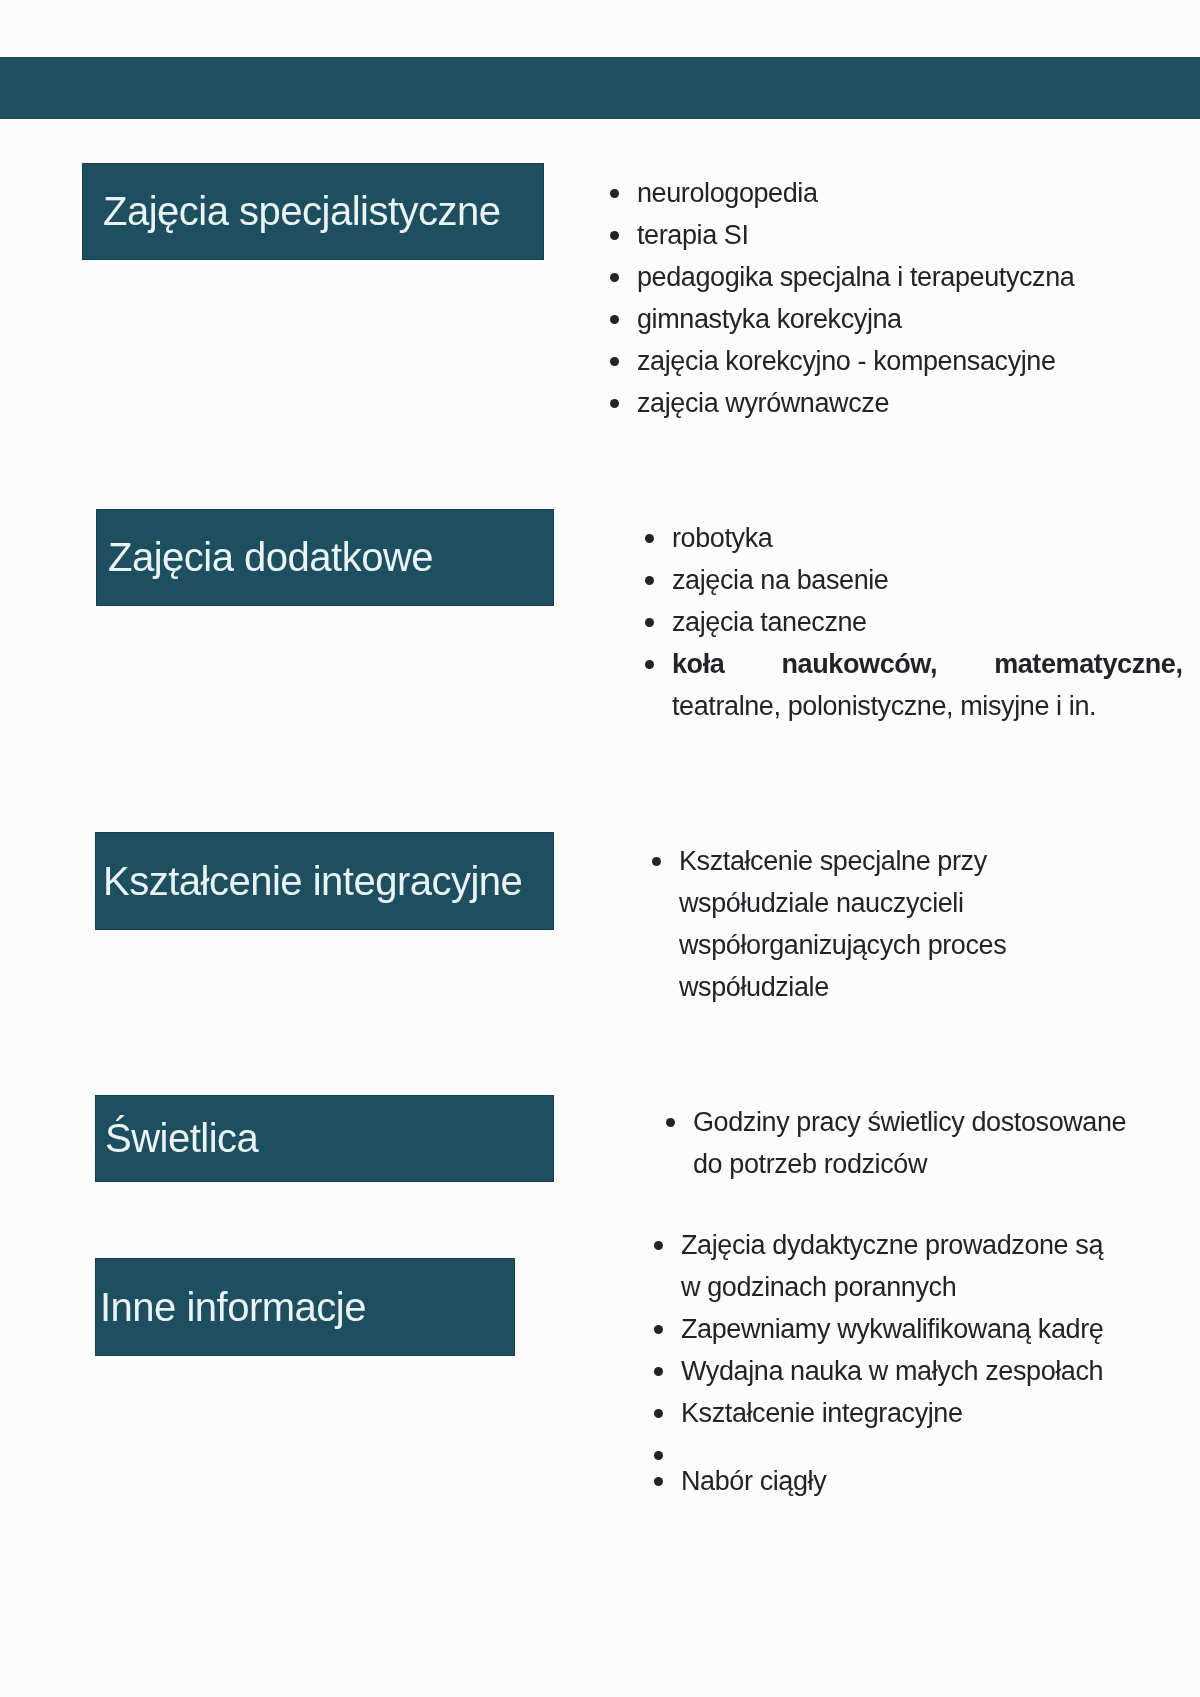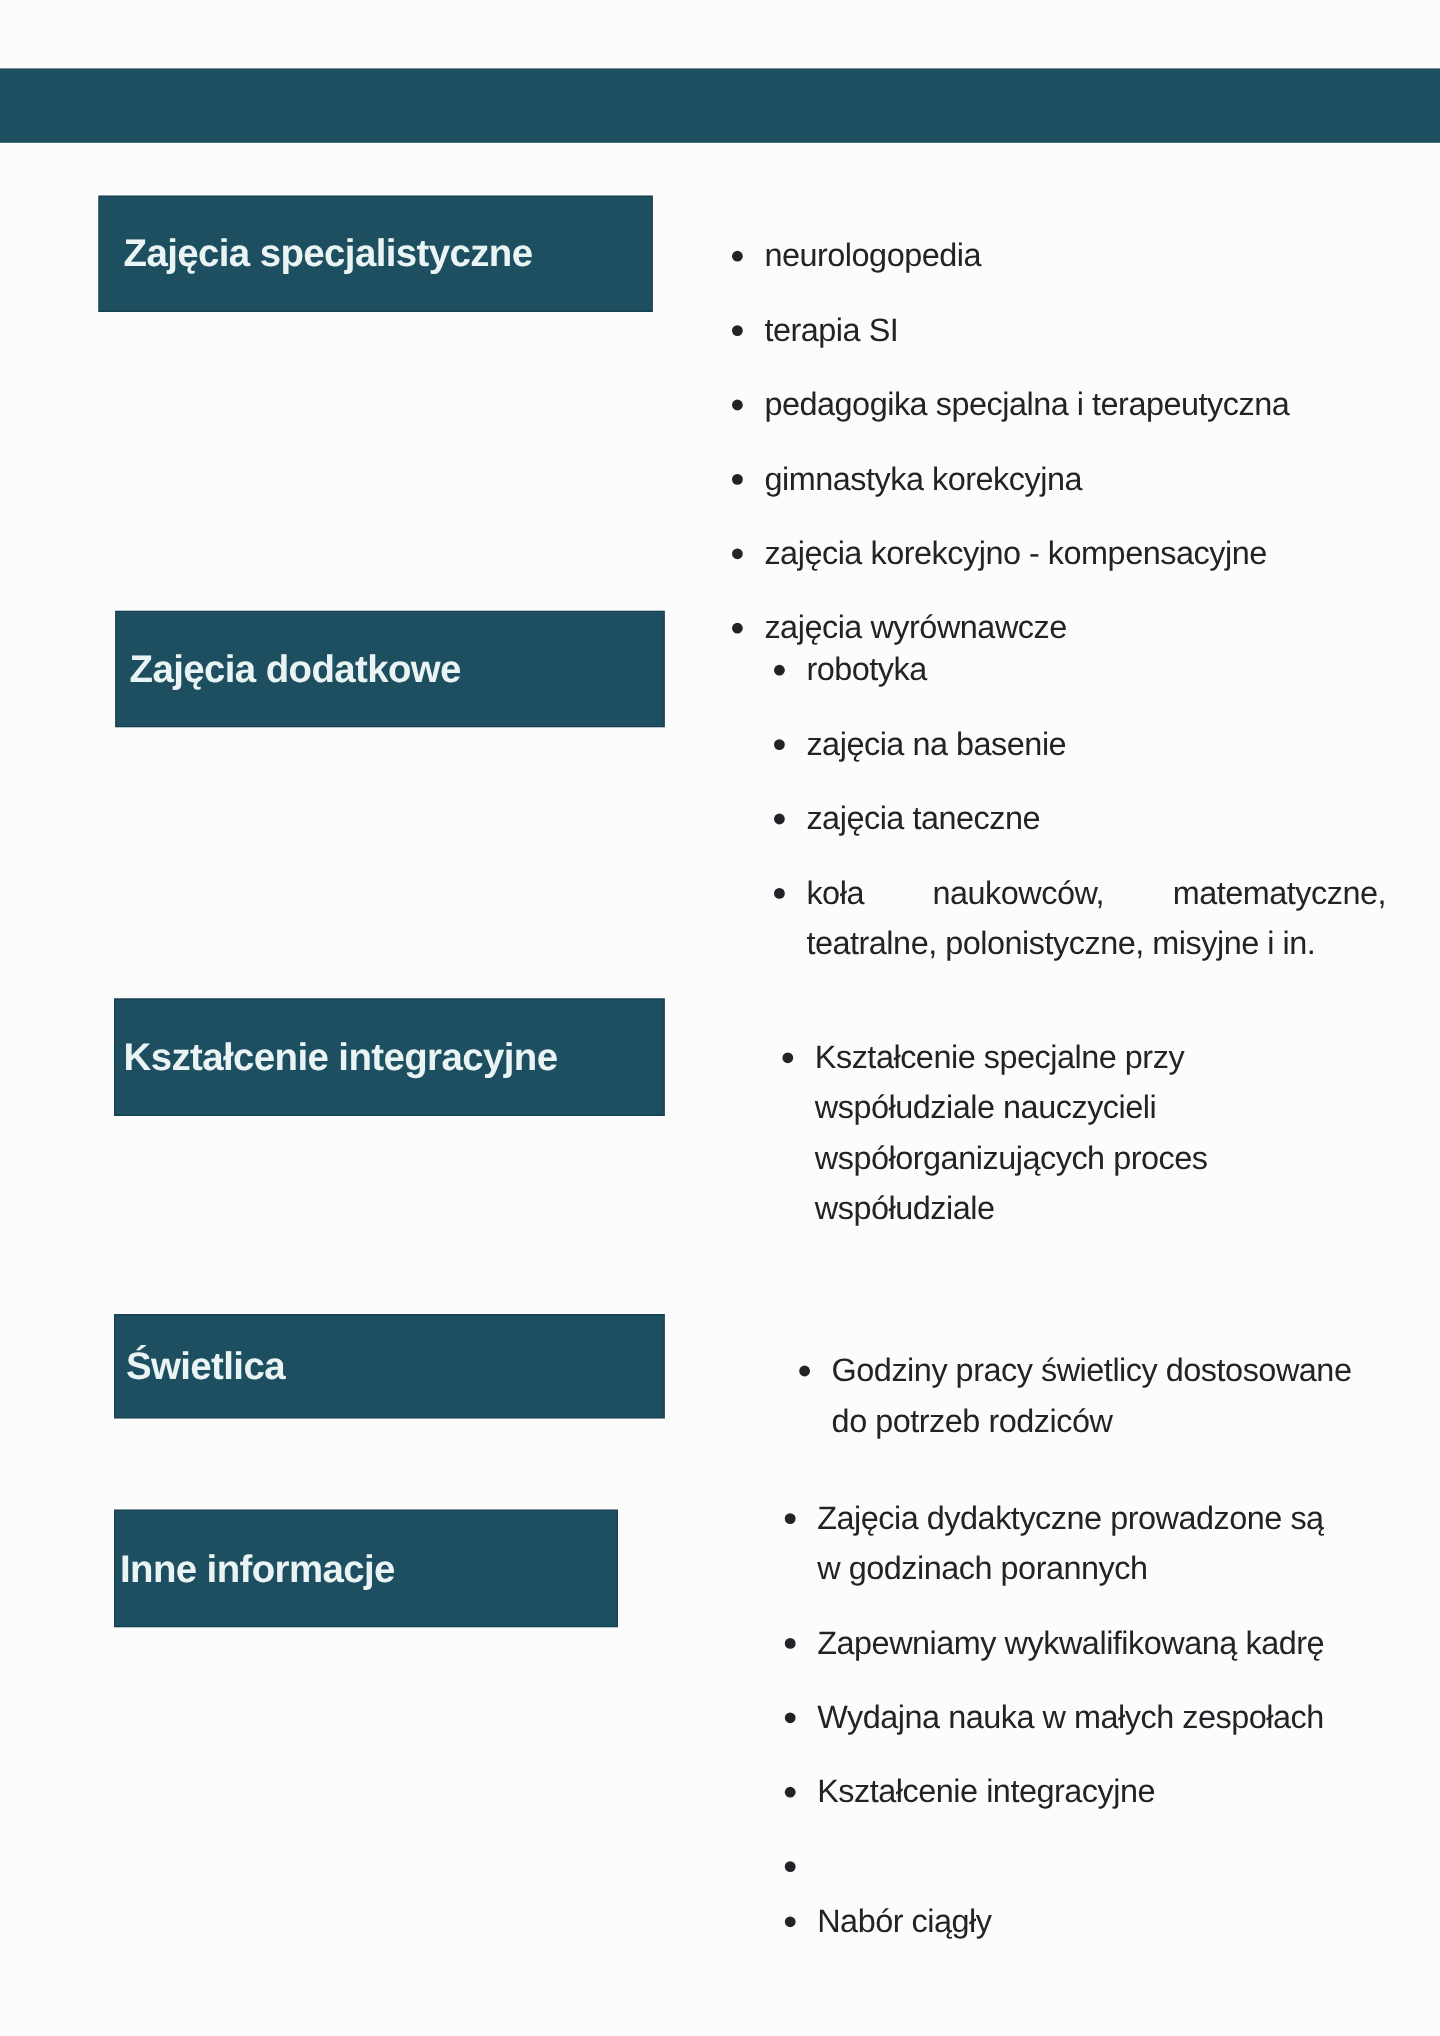--- a/index.html
+++ b/index.html
@@ -24,22 +24,22 @@
     background:var(--accent);
   }
   .box{
     position:absolute;
     background:var(--accent);
     border:1px solid rgba(16,52,64,0.55);
     box-sizing:border-box;
     display:flex;
     align-items:center;
     color:var(--label-text);
-    font-weight:bold;
-    font-size:32px;
+    font-weight:normal;
+    font-size:40px;
     letter-spacing:-0.5px;
     white-space:nowrap;
   }
   #box1{left:82px; top:163px; width:462px; height:97px; padding-left:20px;}
   #box2{left:96px; top:509px; width:458px; height:97px; padding-left:11px;}
   #box3{left:95px; top:832px; width:459px; height:98px; padding-left:7px;}
   #box4{left:95px; top:1095px; width:459px; height:87px; padding-left:9px;}
   #box5{left:95px; top:1258px; width:420px; height:98px; padding-left:4px;}
 
   .list{
@@ -49,31 +49,31 @@
     line-height:42px;
     letter-spacing:-0.4px;
     white-space:nowrap;
   }
   #list1{left:610px; top:172px;}
   #list2{left:645px; top:517px;}
   #list3{left:652px; top:840px;}
   #list4{left:666px; top:1101px;}
   #list5{left:654px; top:1224px;}
 
-  .item{display:flex;margin-top:20px;}
+  .item{display:flex;}
   .dot{
     flex:none;
     width:9px; height:9px;
     border-radius:50%;
     background:var(--body-text);
     margin-top:17px;
   }
   .lines{margin-left:18px;}
   .ln{height:42px;}
-  .spread{word-spacing:50px;}
+  .spread{word-spacing:50px;font-weight:bold;}
 </style>
 </head>
 <body>
 
 <div class="page">
 
   <div class="topbar"></div>
 
   <div class="box" id="box1">
     <span>Zajęcia specjalistyczne</span>

